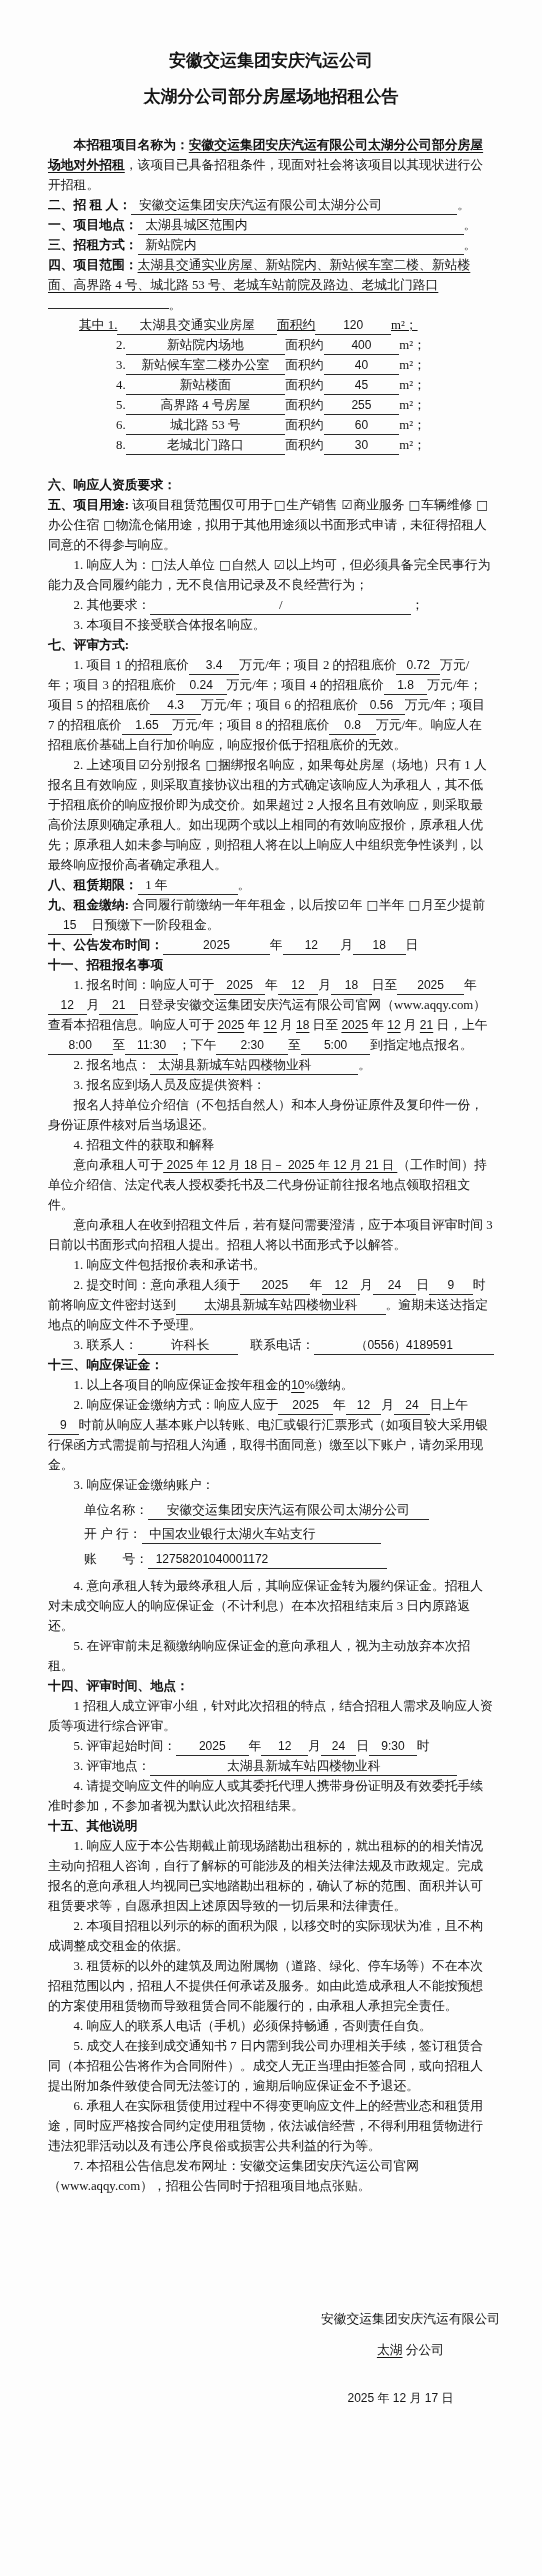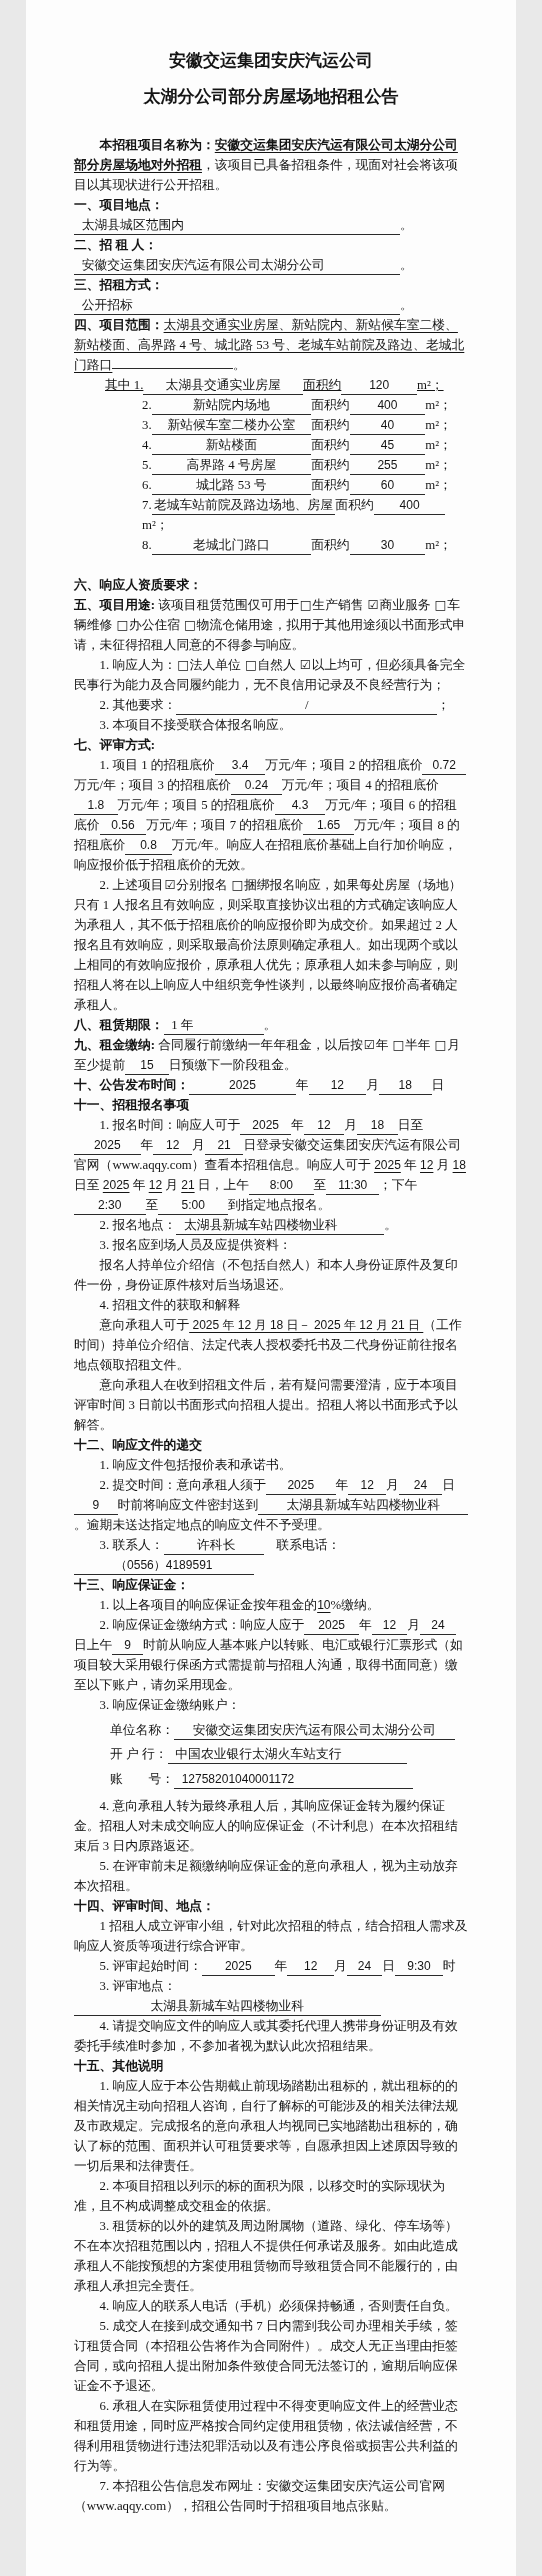--- a/index.html
+++ b/index.html
@@ -1,17 +1,17 @@
 <!DOCTYPE html>
 <html style="font-size:12.4px"><head>
 <meta charset="utf-8">
 <style>
   html,body{margin:0;padding:0;background:#e9e9e9;}
   .page{
-    width:490px;height:2576px;margin:0 auto;background:#fdfdfd;
+    width:542px;height:2576px;margin:0 auto;background:#fdfdfd;
     color:#141414;overflow:hidden;position:relative;
     font-family:"Liberation Serif","DejaVu Serif",serif;
   }
   .doc{padding:43px 48px 0 48px;font-size:12.8px;line-height:20px;}
   .line{min-height:20px;}
   .title{font-size:17px;font-weight:bold;text-align:center;line-height:36px;text-indent:0;}
   .ind{text-indent:2em;}
   .b{font-weight:bold;}
   .u{text-decoration:underline;text-underline-offset:3.1px;}
   .num{font-family:"Liberation Sans","DejaVu Sans",sans-serif;font-size:12px;}
@@ -26,31 +26,30 @@
   .spacer{width:100%;}
 </style>
 </head>
 <body>
 
 <div class="page">
   <div class="doc">
       <div class="line title"><span class="b">安徽交运集团安庆汽运公司</span></div>
       <div class="line title" style="margin-bottom: 20px;"><span class="b">太湖分公司部分房屋场地招租公告</span></div>
       <div class="line ind"><span class="b">本招租项目名称为：</span><span class="b u">安徽交运集团安庆汽运有限公司太湖分公司部分房屋场地对外招租</span><span class="">，该项目已具备招租条件，现面对社会将该项目以其现状进行公开招租。</span></div>
+      <div class="line"><span class="b">二、招 租 人：</span><span class="blank left" style="min-width: 316px;">安徽交运集团安庆汽运有限公司太湖分公司</span><span class="">。</span></div>
       <div class="line"><span class="b">一、项目地点：</span><span class="blank left" style="min-width: 316px;">太湖县城区范围内</span><span class="">。</span></div>
-      <div class="line"><span class="b">二、招 租 人：</span><span class="blank left" style="min-width: 316px;">安徽交运集团安庆汽运有限公司太湖分公司</span><span class="">。</span></div>
-      <div class="line"><span class="b">三、招租方式：</span><span class="blank left" style="min-width: 316px;">公开招标</span><span class="">。</span></div>
+      <div class="line"><span class="b">三、招租方式：</span><span class="blank left" style="min-width: 316px;">新站院内</span><span class="">。</span></div>
       <div class="line"><span class="b">四、项目范围：</span><span class="u">太湖县交通实业房屋、新站院内、新站候车室二楼、新站楼面、高界路 4 号、城北路 53 号、老城车站前院及路边、老城北门路口</span><span class="blank" style="min-width: 116px;"></span><span class="">。</span></div>
       <div class="line" style="padding-left: 31px; text-decoration: underline;"><span class="">其中 1.</span><span class="blank" style="min-width: 155px;">太湖县交通实业房屋</span><span class="">面积约</span><span class="num blank" style="min-width: 71px;">120</span><span class="">m²；</span></div>
       <div class="line" style="padding-left: 68px;"><span class="">2.</span><span class="blank" style="min-width: 155px;">新站院内场地</span><span class="">面积约</span><span class="num blank" style="min-width: 71px;">400</span><span class="">m²；</span></div>
       <div class="line" style="padding-left: 68px;"><span class="">3.</span><span class="blank" style="min-width: 155px;">新站候车室二楼办公室</span><span class="">面积约</span><span class="num blank" style="min-width: 71px;">40</span><span class="">m²；</span></div>
       <div class="line" style="padding-left: 68px;"><span class="">4.</span><span class="blank" style="min-width: 155px;">新站楼面</span><span class="">面积约</span><span class="num blank" style="min-width: 71px;">45</span><span class="">m²；</span></div>
       <div class="line" style="padding-left: 68px;"><span class="">5.</span><span class="blank" style="min-width: 155px;">高界路 4 号房屋</span><span class="">面积约</span><span class="num blank" style="min-width: 71px;">255</span><span class="">m²；</span></div>
       <div class="line" style="padding-left: 68px;"><span class="">6.</span><span class="blank" style="min-width: 155px;">城北路 53 号</span><span class="">面积约</span><span class="num blank" style="min-width: 71px;">60</span><span class="">m²；</span></div>
-      <div class="line" style="padding-left: 68px;"><span class="">7.</span><span class="blank" style="min-width: 152px;">老城车站前院及路边场地、房屋</span><span class="">面积约</span><span class="num blank" style="min-width: 67px;">400</span><span class="">m²；</span></div>
       <div class="line" style="padding-left: 68px;"><span class="">8.</span><span class="blank" style="min-width: 155px; font-family: Liberation Serif, serif;">老城北门路口</span><span class="">面积约</span><span class="num blank" style="min-width: 71px;">30</span><span class="">m²；</span></div>
       <div class="spacer" style="height: 20px;"></div>
       <div class="line"><span class="b">六、响应人资质要求：</span></div>
       <div class="line"><span class="b">五、项目用途:</span><span class=""> 该项目租赁范围仅可用于</span><span class="cb">□</span><span class="">生产销售 </span><span class="cb">☑</span><span class="">商业服务 </span><span class="cb">□</span><span class="">车辆维修 </span><span class="cb">□</span><span class="">办公住宿 </span><span class="cb">□</span><span class="">物流仓储用途，拟用于其他用途须以书面形式申请，未征得招租人同意的不得参与响应。</span></div>
       <div class="line ind"><span class="">1. 响应人为：</span><span class="cb">□</span><span class="">法人单位 </span><span class="cb">□</span><span class="">自然人 </span><span class="cb">☑</span><span class="">以上均可，但必须具备完全民事行为能力及合同履约能力，无不良信用记录及不良经营行为；</span></div>
       <div class="line ind"><span class="">2. 其他要求：</span><span class="blank" style="min-width: 256px;">/</span><span class="">；</span></div>
       <div class="line ind"><span class="">3. 本项目不接受联合体报名响应。</span></div>
       <div class="line"><span class="b">七、评审方式:</span></div>
       <div class="line ind"><span class="">1. 项目 1 的招租底价</span><span class="num blank" style="min-width: 46px;">3.4</span><span class="">万元/年；项目 2 的招租底价</span><span class="num blank" style="min-width: 39px;">0.72</span><span class="">万元/年；项目 3 的招租底价</span><span class="num blank" style="min-width: 46px;">0.24</span><span class="">万元/年；项目 4 的招租底价</span><span class="num blank" style="min-width: 39px;">1.8</span><span class="">万元/年；项目 5 的招租底价</span><span class="num blank" style="min-width: 46px;">4.3</span><span class="">万元/年；项目 6 的招租底价</span><span class="num blank" style="min-width: 42px;">0.56</span><span class="">万元/年；项目 7 的招租底价</span><span class="num blank" style="min-width: 46px;">1.65</span><span class="">万元/年；项目 8 的招租底价</span><span class="num blank" style="min-width: 42px;">0.8</span><span class="">万元/年。响应人在招租底价基础上自行加价响应，响应报价低于招租底价的无效。</span></div>
       <div class="line ind"><span class="">2. 上述项目</span><span class="cb">☑</span><span class="">分别报名 </span><span class="cb">□</span><span class="">捆绑报名响应，如果每处房屋（场地）只有 1 人报名且有效响应，则采取直接协议出租的方式确定该响应人为承租人，其不低于招租底价的响应报价即为成交价。如果超过 2 人报名且有效响应，则采取最高价法原则确定承租人。如出现两个或以上相同的有效响应报价，原承租人优先；原承租人如未参与响应，则招租人将在以上响应人中组织竞争性谈判，以最终响应报价高者确定承租人。</span></div>
@@ -58,21 +57,20 @@
       <div class="line"><span class="b">九、租金缴纳:</span><span class=""> 合同履行前缴纳一年年租金，以后按</span><span class="cb">☑</span><span class="">年 </span><span class="cb">□</span><span class="">半年 </span><span class="cb">□</span><span class="">月至少提前</span><span class="num blank" style="min-width: 39px; text-align: center;">15</span><span class="">日预缴下一阶段租金。</span></div>
       <div class="line"><span class="b">十、公告发布时间：</span><span class="num blank" style="min-width: 102px;">2025</span><span class="">年</span><span class="num blank" style="min-width: 53px;">12</span><span class="">月</span><span class="num blank" style="min-width: 48px;">18</span><span class="">日</span></div>
       <div class="line"><span class="b">十一、招租报名事项</span></div>
       <div class="line ind"><span class="">1. 报名时间：响应人可于</span><span class="num blank" style="min-width: 46px;">2025</span><span class="">年</span><span class="num blank" style="min-width: 36px;">12</span><span class="">月</span><span class="num blank" style="min-width: 36px;">18</span><span class="">日至</span><span class="num blank" style="min-width: 62px;">2025</span><span class="">年</span><span class="num blank" style="min-width: 34px;">12</span><span class="">月</span><span class="num blank" style="min-width: 34px;">21</span><span class="">日登录安徽交运集团安庆汽运有限公司官网（www.aqqy.com）查看本招租信息。响应人可于 </span><span class="u num">2025</span><span class=""> 年 </span><span class="u num">12</span><span class=""> 月 </span><span class="u num">18</span><span class=""> 日至 </span><span class="u num">2025</span><span class=""> 年 </span><span class="u num">12</span><span class=""> 月 </span><span class="u num">21</span><span class=""> 日，上午</span><span class="num blank" style="min-width: 60px;">8:00</span><span class="">至</span><span class="num blank" style="min-width: 48px;">11:30</span><span class="">；下午</span><span class="num blank" style="min-width: 67px;">2:30</span><span class="">至</span><span class="num blank" style="min-width: 65px;">5:00</span><span class="">到指定地点报名。</span></div>
       <div class="line ind"><span class="">2. 报名地点：</span><span class="blank left" style="min-width: 198px;">太湖县新城车站四楼物业科</span><span class="">。</span></div>
       <div class="line ind"><span class="">3. 报名应到场人员及应提供资料：</span></div>
       <div class="line ind"><span class="">报名人持单位介绍信（不包括自然人）和本人身份证原件及复印件一份，身份证原件核对后当场退还。</span></div>
       <div class="line ind"><span class="">4. 招租文件的获取和解释</span></div>
       <div class="line ind"><span class="">意向承租人可于</span><span class="u num"> 2025 年 12 月 18 日－ 2025 年 12 月 21 日 </span><span class="">（工作时间）持单位介绍信、法定代表人授权委托书及二代身份证前往报名地点领取招租文件。</span></div>
       <div class="line ind"><span class="">意向承租人在收到招租文件后，若有疑问需要澄清，应于本项目评审时间 3 日前以书面形式向招租人提出。招租人将以书面形式予以解答。</span></div>
-      <div class="line"><span class="b">十二、响应文件的递交</span></div>
       <div class="line ind"><span class="">1. 响应文件包括报价表和承诺书。</span></div>
       <div class="line ind"><span class="">2. 提交时间：意向承租人须于</span><span class="num blank" style="min-width: 65px;">2025</span><span class="">年</span><span class="num blank" style="min-width: 33px;">12</span><span class="">月</span><span class="num blank" style="min-width: 39px;">24</span><span class="">日</span><span class="num blank" style="min-width: 39px;">9</span><span class="">时前将响应文件密封送到</span><span class="blank" style="min-width: 205px;">太湖县新城车站四楼物业科</span><span class="">。逾期未送达指定地点的响应文件不予受理。</span></div>
       <div class="line ind"><span class="">3. 联系人：</span><span class="blank left" style="min-width: 90px; text-align: center;">许科长</span><span class="">　联系电话：</span><span class="num blank" style="min-width: 175px;">（0556）4189591</span></div>
       <div class="line"><span class="b">十三、响应保证金：</span></div>
       <div class="line ind"><span class="">1. 以上各项目的响应保证金按年租金的</span><span class="u num">10</span><span class="">%缴纳。</span></div>
       <div class="line ind"><span class="">2. 响应保证金缴纳方式：响应人应于</span><span class="num blank" style="min-width: 50px;">2025</span><span class="">年</span><span class="num blank" style="min-width: 31px;">12</span><span class="">月</span><span class="num blank" style="min-width: 31px;">24</span><span class="">日上午</span><span class="num blank" style="min-width: 26px;">9</span><span class="">时前从响应人基本账户以转账、电汇或银行汇票形式（如项目较大采用银行保函方式需提前与招租人沟通，取得书面同意）缴至以下账户，请勿采用现金。</span></div>
       <div class="line ind"><span class="">3. 响应保证金缴纳账户：</span></div>
       <div class="line" style="padding-left: 36px; margin-top: 4.6px;"><span class="">单位名称：</span><span class="blank" style="min-width: 276px;">安徽交运集团安庆汽运有限公司太湖分公司</span></div>
       <div class="line" style="padding-left: 36px; margin-top: 4.6px;"><span class="">开 户 行：</span><span class="blank left" style="min-width: 229px;">中国农业银行太湖火车站支行</span></div>
       <div class="line" style="padding-left: 36px; margin-top: 4.6px;"><span class="">账　　号：</span><span class="num blank left" style="min-width: 229px;">12758201040001172</span></div>

